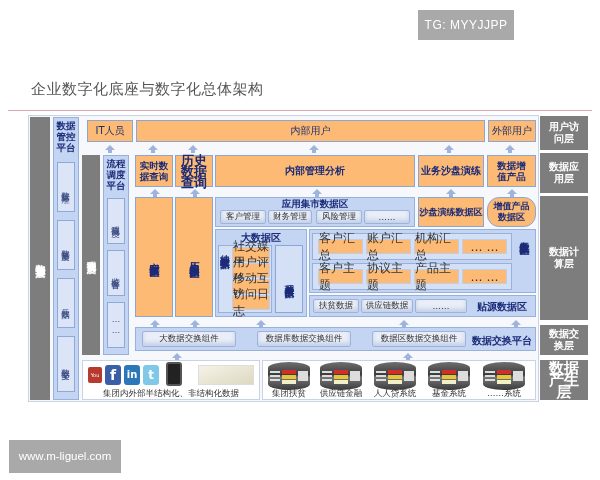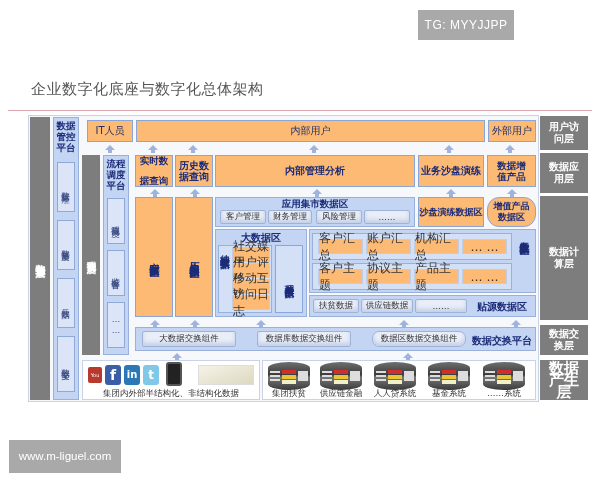--- a/index.html
+++ b/index.html
@@ -71,22 +71,22 @@
 <div class="abs blue" style="left:488px;top:120px;width:48px;height:22px;">外部用户</div>
 <div class="abs gray" style="left:540px;top:116px;width:48px;height:34px;font-size:10px;line-height:12px;padding:10px 6px;">用户访问层</div>
 
 <div class="abs arrow" style="left:105px;top:145px;"></div>
 <div class="abs arrow" style="left:148px;top:145px;"></div>
 <div class="abs arrow" style="left:188px;top:145px;"></div>
 <div class="abs arrow" style="left:309px;top:145px;"></div>
 <div class="abs arrow" style="left:444px;top:145px;"></div>
 <div class="abs arrow" style="left:505px;top:145px;"></div>
 
-<div class="abs blue bold" style="left:135px;top:155px;width:38px;height:32px;font-size:9.5px;line-height:20px;padding:0 3px;">实时数据查询</div>
-<div class="abs blue bold" style="left:175px;top:155px;width:38px;height:32px;font-size:10px;line-height:11px;padding:0 3px;">历史数据查询</div>
+<div class="abs blue bold" style="left:135px;top:155px;width:38px;height:32px;font-size:9.5px;line-height:11px;padding:0 3px;">实时数据查询</div>
+<div class="abs blue bold" style="left:175px;top:155px;width:38px;height:32px;font-size:13px;line-height:11px;padding:0 3px;">历史数据查询</div>
 <div class="abs blue bold" style="left:215px;top:155px;width:200px;height:32px;font-size:10px;">内部管理分析</div>
 <div class="abs blue bold" style="left:418px;top:155px;width:66px;height:32px;font-size:10px;">业务沙盘演练</div>
 <div class="abs blue bold" style="left:487px;top:155px;width:49px;height:32px;font-size:9.5px;line-height:11px;padding:0 6px;">数据增值产品</div>
 <div class="abs gray" style="left:540px;top:153px;width:48px;height:40px;font-size:10px;line-height:12px;padding:0 6px;">数据应用层</div>
 
 <div class="abs arrow" style="left:150px;top:189px;"></div>
 <div class="abs arrow" style="left:190px;top:189px;"></div>
 <div class="abs arrow" style="left:312px;top:189px;"></div>
 <div class="abs arrow" style="left:446px;top:189px;"></div>
 <div class="abs arrow" style="left:507px;top:189px;"></div>
@@ -137,21 +137,21 @@
 
 <div class="abs arrow" style="left:150px;top:320px;"></div>
 <div class="abs arrow" style="left:190px;top:320px;"></div>
 <div class="abs arrow" style="left:256px;top:320px;"></div>
 <div class="abs arrow" style="left:399px;top:320px;"></div>
 <div class="abs arrow" style="left:511px;top:320px;"></div>
 
 <div class="abs panel" style="left:135px;top:327px;width:401px;height:24px;"></div>
 <div class="abs chip" style="left:142px;top:331px;width:94px;height:16px;">大数据交换组件</div>
 <div class="abs chip" style="left:257px;top:331px;width:94px;height:16px;">数据库数据交换组件</div>
-<div class="abs chip" style="left:372px;top:331px;width:94px;height:16px;border-radius:7px;">数据区数据交换组件</div>
+<div class="abs chip" style="left:372px;top:331px;width:94px;height:16px;">数据区数据交换组件</div>
 <div class="abs bold" style="left:470px;top:334px;width:64px;font-size:10px;text-align:center;">数据交换平台</div>
 <div class="abs gray" style="left:540px;top:325px;width:48px;height:30px;font-size:10px;line-height:12px;padding:0 6px;">数据交换层</div>
 
 <div class="abs arrow" style="left:172px;top:353px;"></div>
 <div class="abs arrow" style="left:403px;top:353px;"></div>
 
 <div class="abs frame" style="left:82px;top:360px;width:178px;height:40px;background:#fff;"></div>
 <div class="abs" style="left:88px;top:367px;width:14px;height:16px;background:#b8392e;border-radius:2px;color:#fff;font-size:5px;text-align:center;line-height:16px;">You</div>
 <div class="abs" style="left:105px;top:365px;width:16px;height:20px;background:#3b5ea8;border-radius:3px;color:#fff;font-weight:bold;font-size:14px;text-align:center;line-height:20px;">f</div>
 <div class="abs" style="left:124px;top:365px;width:16px;height:20px;background:#2a78b8;border-radius:3px;color:#fff;font-weight:bold;font-size:10px;text-align:center;line-height:20px;">in</div>

